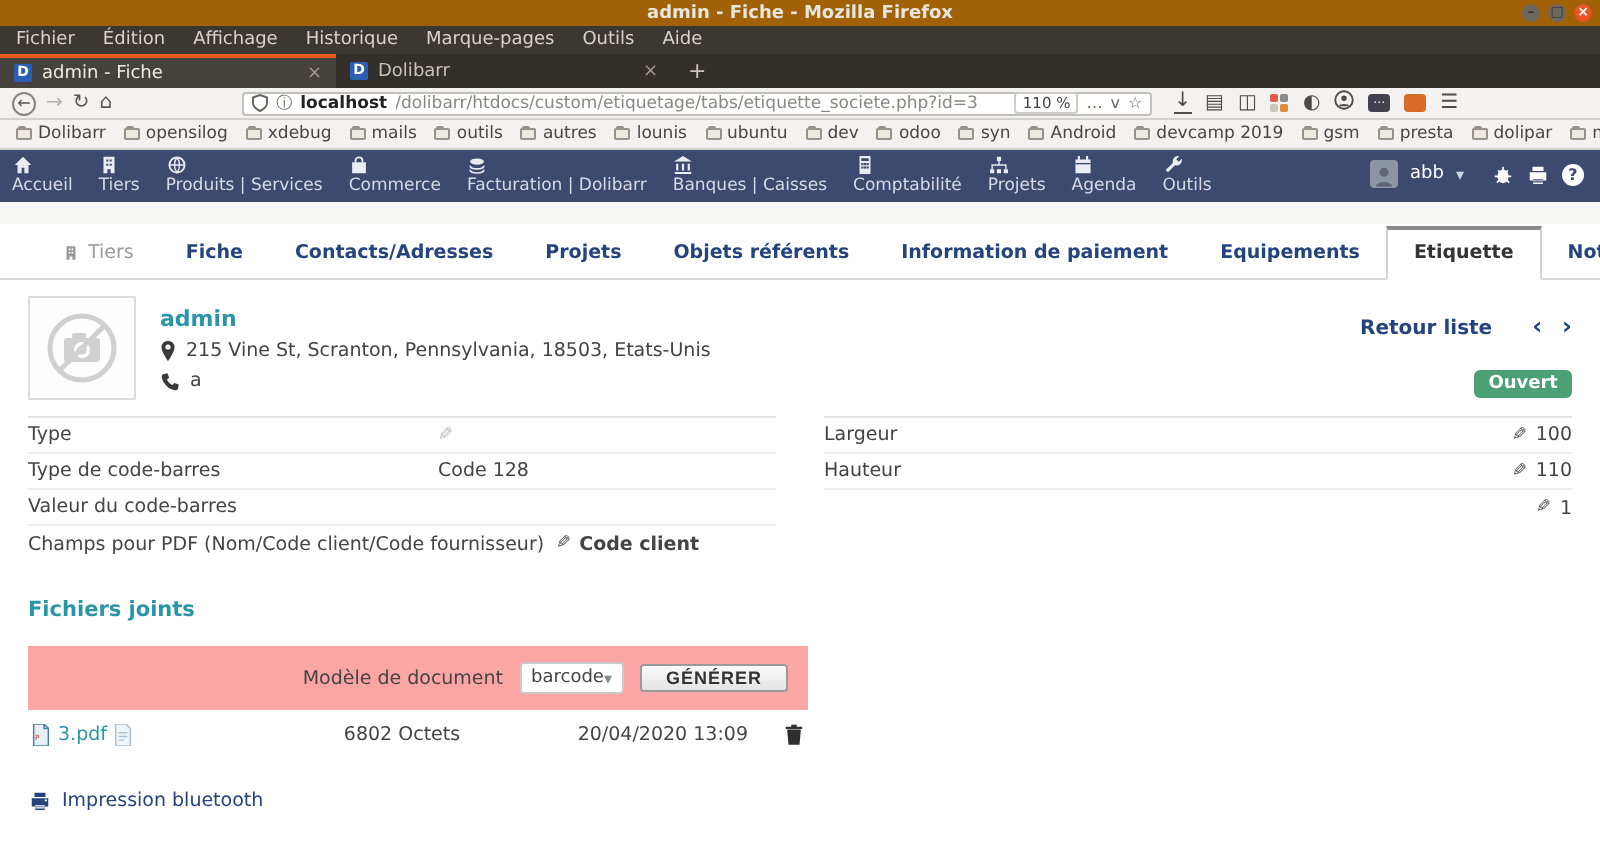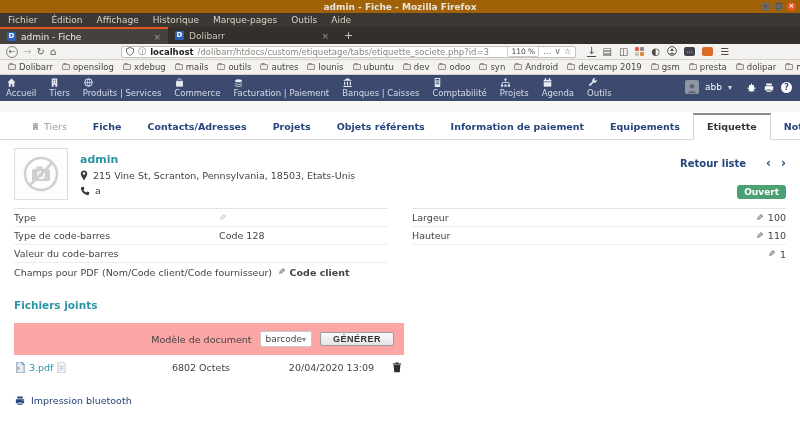--- a/index.html
+++ b/index.html
@@ -280,21 +280,21 @@
             <path d="M3 6h10v8H3z" fill="#e9ecf3"></path>
             <path d="M5.5 6V4.5C5.5 3.2 6.5 2.5 8 2.5s2.5.7 2.5 2V6" fill="none" stroke="#e9ecf3" stroke-width="1.3"></path>
           </svg>
         <span>Commerce</span>
       </div>
       <div class="dmenu-item">
         <svg width="11" height="11" viewBox="0 0 16 16">
             <ellipse cx="8" cy="5.5" rx="5" ry="2.3" fill="#e9ecf3"></ellipse>
             <path d="M3 8.5c0 1.3 2.2 2.3 5 2.3s5-1 5-2.3 M3 11.5c0 1.3 2.2 2.3 5 2.3s5-1 5-2.3" fill="none" stroke="#e9ecf3" stroke-width="1.2"></path>
           </svg>
-        <span>Facturation | Paiement</span>
+        <span>Facturation | Dolibarr</span>
       </div>
       <div class="dmenu-item">
         <svg width="11" height="11" viewBox="0 0 16 16">
             <path d="M8 1.5 L14.5 5.5 H1.5 Z M3 7h1.6v5H3z M7.2 7h1.6v5H7.2z M11.4 7H13v5h-1.6z M2 13h12v1.6H2z" fill="#e9ecf3"></path>
           </svg>
         <span>Banques | Caisses</span>
       </div>
       <div class="dmenu-item">
         <svg width="11" height="11" viewBox="0 0 16 16">
             <path fill-rule="evenodd" d="M4 1.5h8v13H4z M5.3 3h5.4v2H5.3z M5.3 6.5h1.6v1.6H5.3z M7.2 6.5h1.6v1.6H7.2z M9.1 6.5h1.6v1.6H9.1z M5.3 9h1.6v1.6H5.3z M7.2 9h1.6v1.6H7.2z M9.1 9h1.6v1.6H9.1z" fill="#e9ecf3"></path>

